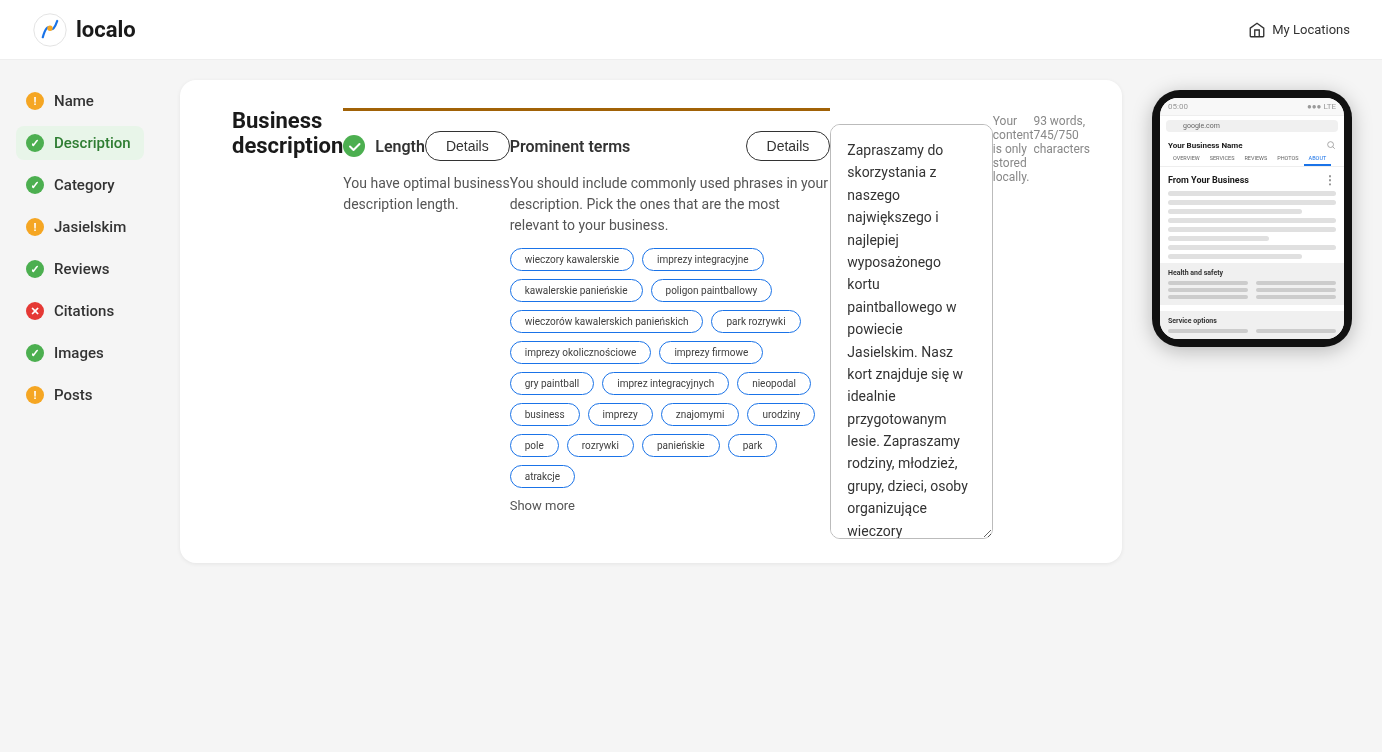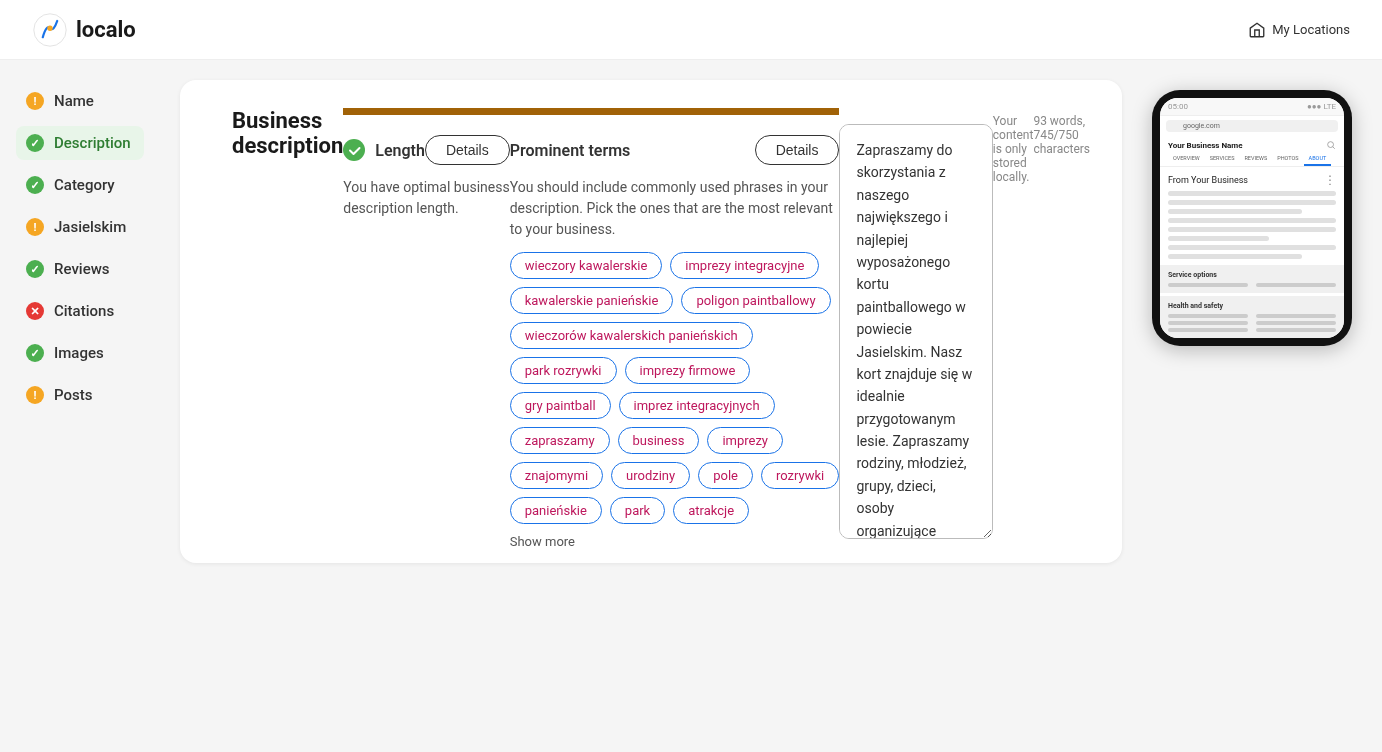--- a/index.html
+++ b/index.html
@@ -114,21 +114,21 @@
       overflow-y: auto;
     }
     .card-title {
       font-size: 22px;
       font-weight: 700;
       color: #1a1a1a;
       margin-bottom: 24px;
     }
     
     .section {
-      border-top: 7px solid #a16207;
+      border-top: 3px solid #a16207;
       padding: 20px 0;
     }
     .section-header {
       display: flex;
       align-items: center;
       justify-content: space-between;
       margin-bottom: 12px;
     }
     .section-title-row {
       display: flex;
@@ -170,22 +170,22 @@
     .tags-container {
       display: flex;
       flex-wrap: wrap;
       gap: 8px;
       margin-top: 12px;
     }
     .tag {
       border: 1.5px solid #1a73e8;
       border-radius: 20px;
       padding: 5px 14px;
-      font-size: 13px;
-      color: #be185d;
+      font-size: 10px;
+      color: #404040;
       cursor: pointer;
       background: #fff;
       font-weight: 400;
     }
     .show-more {
       color: #555;
       font-size: 13px;
       margin-top: 10px;
       cursor: pointer;
       display: inline-block;
@@ -266,21 +266,21 @@
     .phone-tab.active {
       color: #1a73e8;
       border-bottom: 2px solid #1a73e8;
     }
     .phone-from-biz {
       display: flex;
       align-items: center;
       justify-content: space-between;
       padding: 6px 8px 4px 8px;
       font-size: 9px;
-      font-weight: 400;
+      font-weight: 700;
       color: #1a1a1a;
     }
     .phone-lines {
       padding: 0 8px;
     }
     .phone-line {
       height: 5px;
       background: #e0e0e0;
       border-radius: 3px;
       margin-bottom: 4px;
@@ -405,24 +405,25 @@
           </div>
           <p class="section-desc">You should include commonly used phrases in your description. Pick the ones that are the most relevant to your business.</p>
           <div class="tags-container">
 
           <span class="tag">wieczory kawalerskie</span>
               <span class="tag">imprezy integracyjne</span>
               <span class="tag">kawalerskie panieńskie</span>
               <span class="tag">poligon paintballowy</span>
               <span class="tag">wieczorów kawalerskich panieńskich</span>
               <span class="tag">park rozrywki</span>
+              <span class="tag">imprezy okolicznościowe</span>
               <span class="tag">imprezy firmowe</span>
               <span class="tag">gry paintball</span>
               <span class="tag">imprez integracyjnych</span>
-              <span class="tag">zapraszamy</span>
+              <span class="tag">nieopodal</span>
               <span class="tag">business</span>
               <span class="tag">imprezy</span>
               <span class="tag">znajomymi</span>
               <span class="tag">urodziny</span>
               <span class="tag">pole</span>
               <span class="tag">rozrywki</span>
               <span class="tag">panieńskie</span>
               <span class="tag">park</span>
               <span class="tag">atrakcje</span>
             </div>
@@ -473,45 +474,45 @@
               <div class="phone-line phone-line-long"></div>
               <div class="phone-line phone-line-long"></div>
               <div class="phone-line phone-line-medium"></div>
               <div class="phone-line phone-line-long"></div>
               <div class="phone-line phone-line-long"></div>
               <div class="phone-line phone-line-short"></div>
               <div class="phone-line phone-line-long"></div>
               <div class="phone-line phone-line-medium"></div>
             </div>
 
+            <div class="phone-section-gray" style="margin-top:3px;">
+              <div class="phone-section-title">Health and safety</div>
+              <div class="phone-small-lines">
+                <div class="phone-small-row">
+                  <div class="phone-small-line"></div>
+                  <div class="phone-small-line"></div>
+                </div>
+                <div class="phone-small-row">
+                  <div class="phone-small-line"></div>
+                  <div class="phone-small-line"></div>
+                </div>
+                <div class="phone-small-row">
+                  <div class="phone-small-line"></div>
+                  <div class="phone-small-line"></div>
+                </div>
+              </div>
+            </div>
+
             <div class="phone-section-gray">
               <div class="phone-section-title">Service options</div>
               <div class="phone-small-lines">
                 <div class="phone-small-row">
                   <div class="phone-small-line"></div>
                   <div class="phone-small-line"></div>
                 </div>
               </div>
             </div>
-
-            <div class="phone-section-gray" style="margin-top:3px;">
-              <div class="phone-section-title">Health and safety</div>
-              <div class="phone-small-lines">
-                <div class="phone-small-row">
-                  <div class="phone-small-line"></div>
-                  <div class="phone-small-line"></div>
-                </div>
-                <div class="phone-small-row">
-                  <div class="phone-small-line"></div>
-                  <div class="phone-small-line"></div>
-                </div>
-                <div class="phone-small-row">
-                  <div class="phone-small-line"></div>
-                  <div class="phone-small-line"></div>
-                </div>
-              </div>
-            </div>
           </div>
         </div>
       </div>
     </div>
   </div>
 </div>
 
 </body></html>

